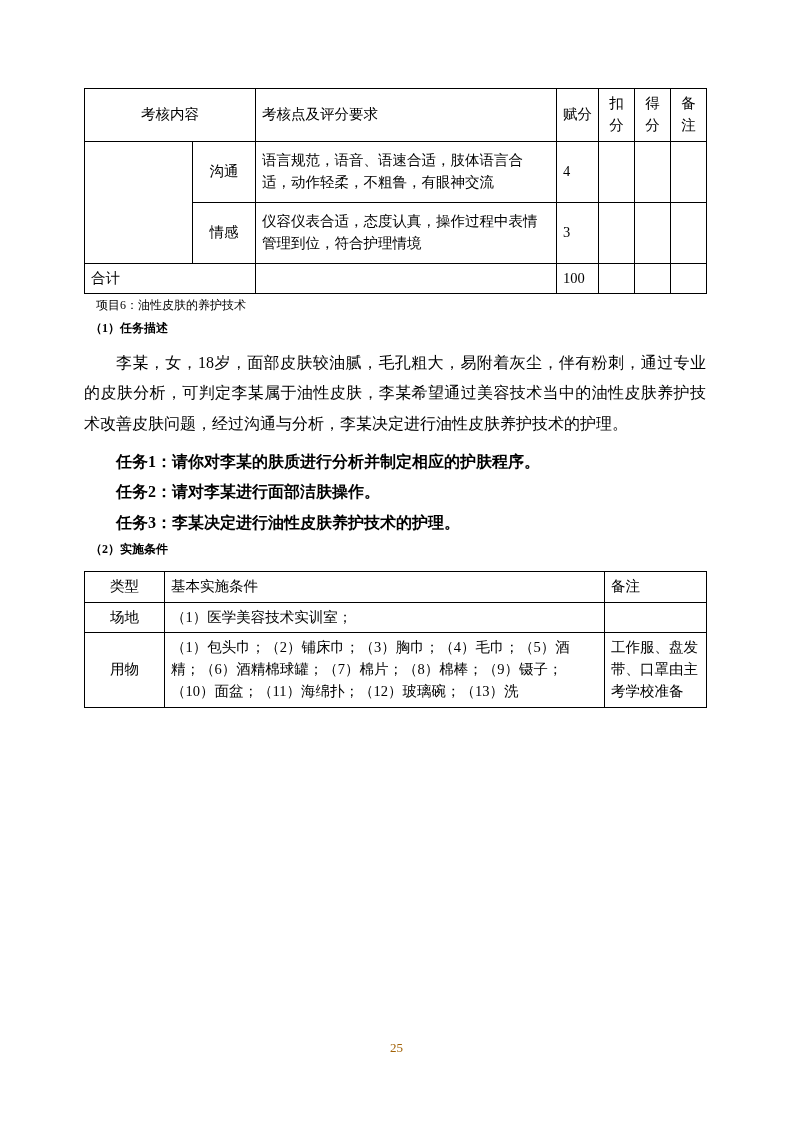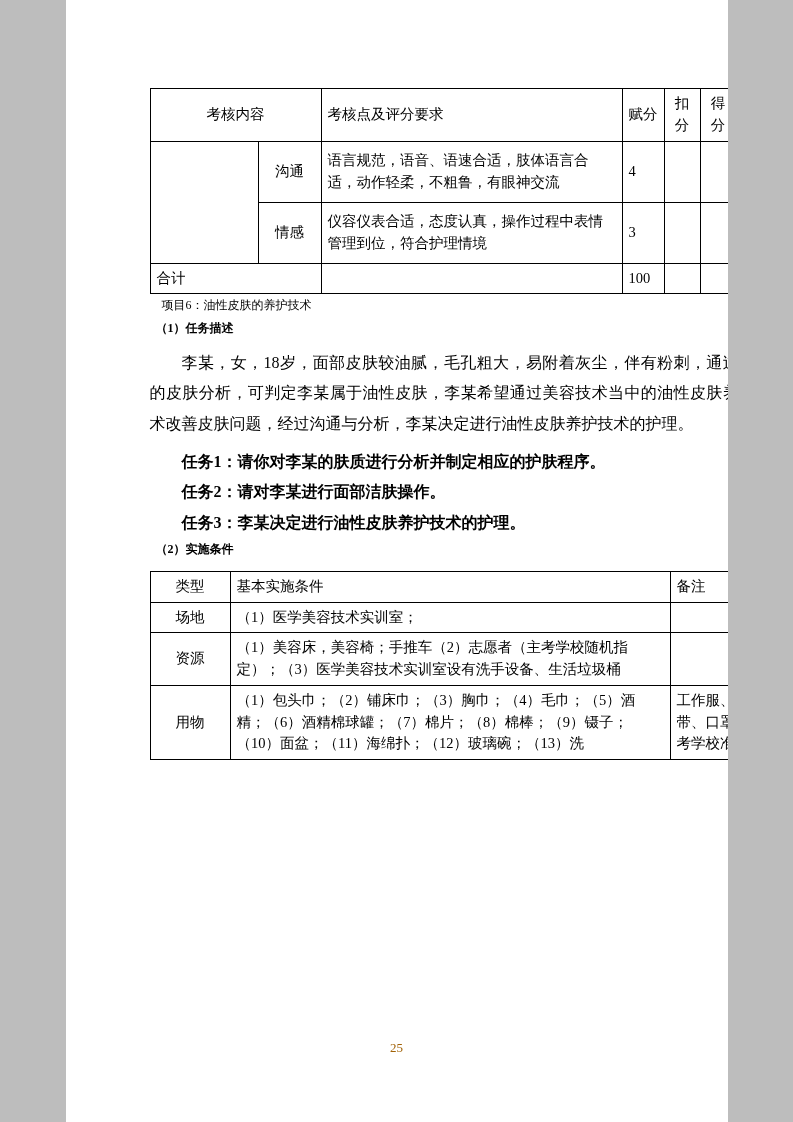--- a/index.html
+++ b/index.html
@@ -4,21 +4,21 @@
 <style>
   html, body {
     margin: 0;
     padding: 0;
     background: #bdbdbd;
   }
   body {
     font-family: "Liberation Serif", "DejaVu Serif", serif;
   }
   .page {
-    width: 662px;
+    width: 793px;
     height: 1122px;
     background: #ffffff;
     position: relative;
     box-sizing: border-box;
     margin: 0 auto;
     overflow: hidden;
   }
   .content {
     position: absolute;
     left: 84px;
@@ -175,25 +175,20 @@
           <td class="center">类型</td>
           <td>基本实施条件</td>
           <td>备注</td>
         </tr>
         <tr>
           <td class="center">场地</td>
           <td>（1）医学美容技术实训室；</td>
           <td></td>
         </tr>
         <tr>
-          <td class="center vmid">资源</td>
-          <td class="vtop">（1）美容床，美容椅；手推车（2）志愿者（主考学校随机指定）；（3）医学美容技术实训室设有洗手设备、生活垃圾桶</td>
-          <td></td>
-        </tr>
-        <tr>
           <td class="center vmid">用物</td>
           <td class="vtop">（1）包头巾；（2）铺床巾；（3）胸巾；（4）毛巾；（5）酒精；（6）酒精棉球罐；（7）棉片；（8）棉棒；（9）镊子；（10）面盆；（11）海绵扑；（12）玻璃碗；（13）洗</td>
           <td class="vtop">工作服、盘发带、口罩由主考学校准备</td>
         </tr>
       </tbody>
     </table>
 
   </div>
 
   <div class="page-number">25</div>

